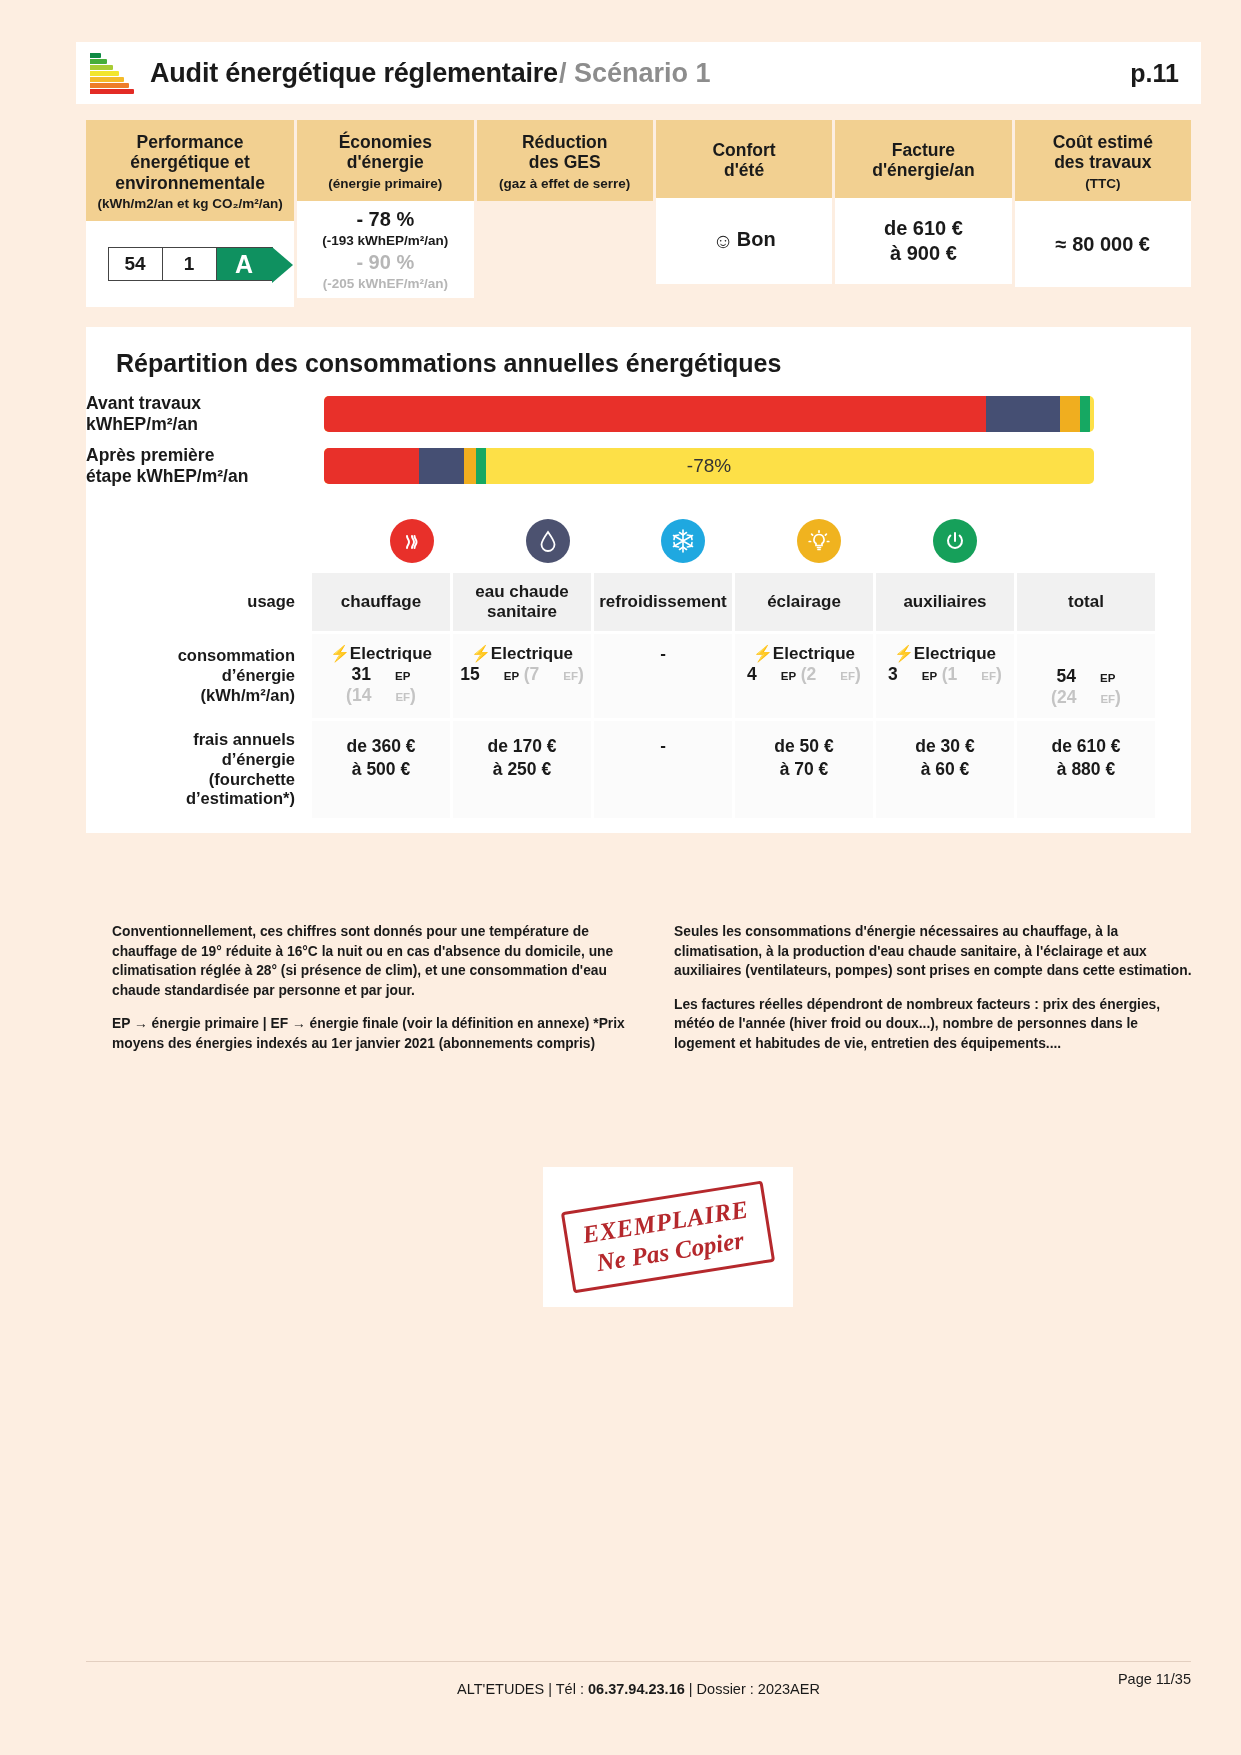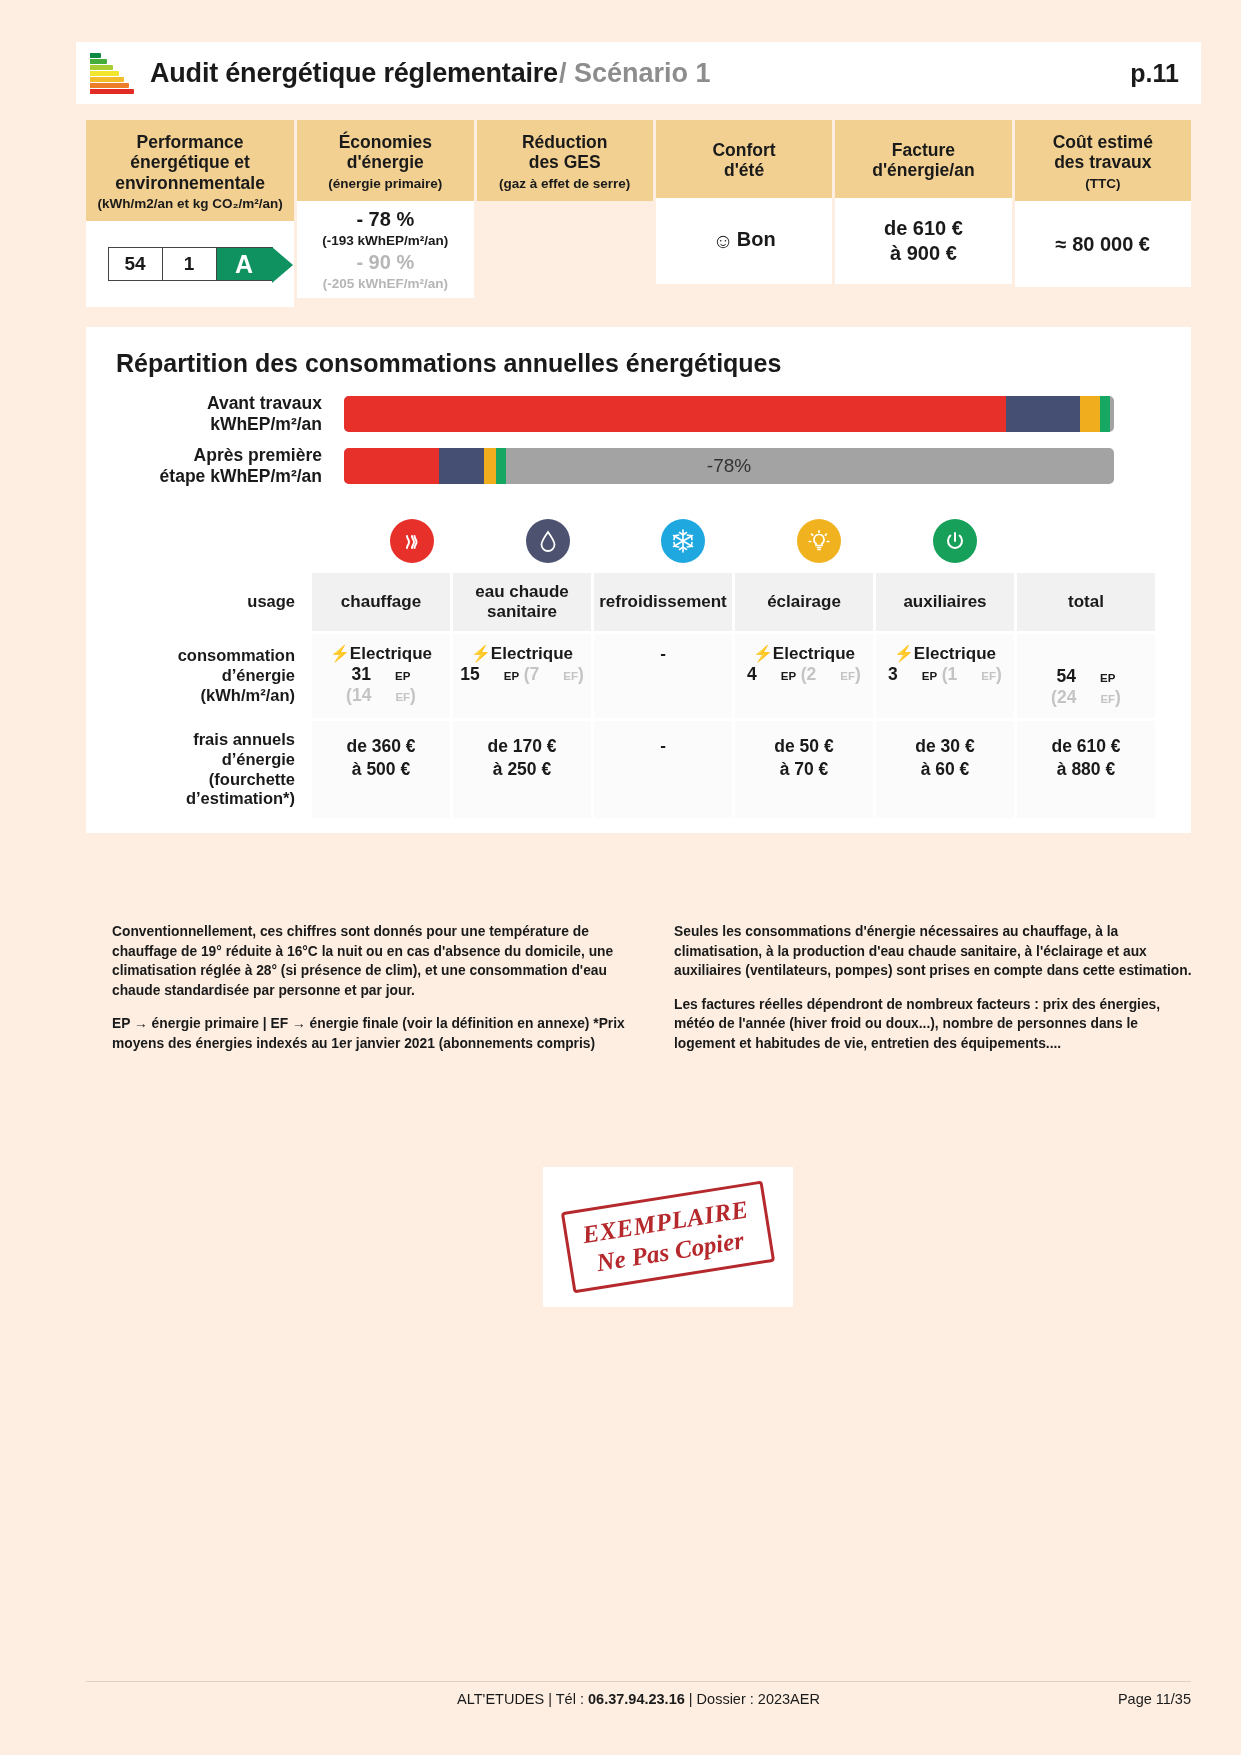--- a/index.html
+++ b/index.html
@@ -119,27 +119,27 @@
   }
   .panel h2 {
     font-size: 25px; font-weight: bold;
     padding: 22px 0 0 30px;
   }
 
   
   .bars { position: absolute; left: 0; top: 66px; width: 100%; }
   .bar-row { display: flex; align-items: center; margin-bottom: 11px; }
   .bar-label {
-    width: 258px; text-align: right; padding-right: 22px;
+    width: 238px; padding-right: 22px;
     font-size: 17.5px; font-weight: bold; line-height: 1.18;
   }
   .bar-track {
     position: relative;
     height: 36px; width: 770px;
-    background: #a3a3a3; border-radius: 5px; overflow: hidden;
+    background: #fde047; border-radius: 5px; overflow: hidden;
     display: flex;
   }
   .seg { height: 100%; }
   .seg.red   { background: #e8302a; }
   .seg.navy  { background: #454f73; }
   .seg.amber { background: #f0ae1f; }
   .seg.green { background: #16a862; }
   .bar-pct {
     position: absolute; left: 0; right: 0; top: 0; bottom: 0;
     display: flex; align-items: center; justify-content: center;
@@ -228,21 +228,21 @@
 
   
   .footer {
     position: absolute; left: 46px; bottom: 26px;
     width: 1105px;
     border-top: 1px solid #e3cfc0;
     padding-top: 9px;
     display: flex; align-items: center;
     font-size: 14.5px;
   }
-  .footer .mid { margin: 0 auto; }
+  .footer .mid { margin: 10px auto; }
   .footer .mid b { font-weight: bold; }
   .footer .right { position: absolute; right: 0; top: 9px; }
 </style>
 </head>
 <body>
 
 <div class="page">
 
   <div class="header">
     <div class="logo">

